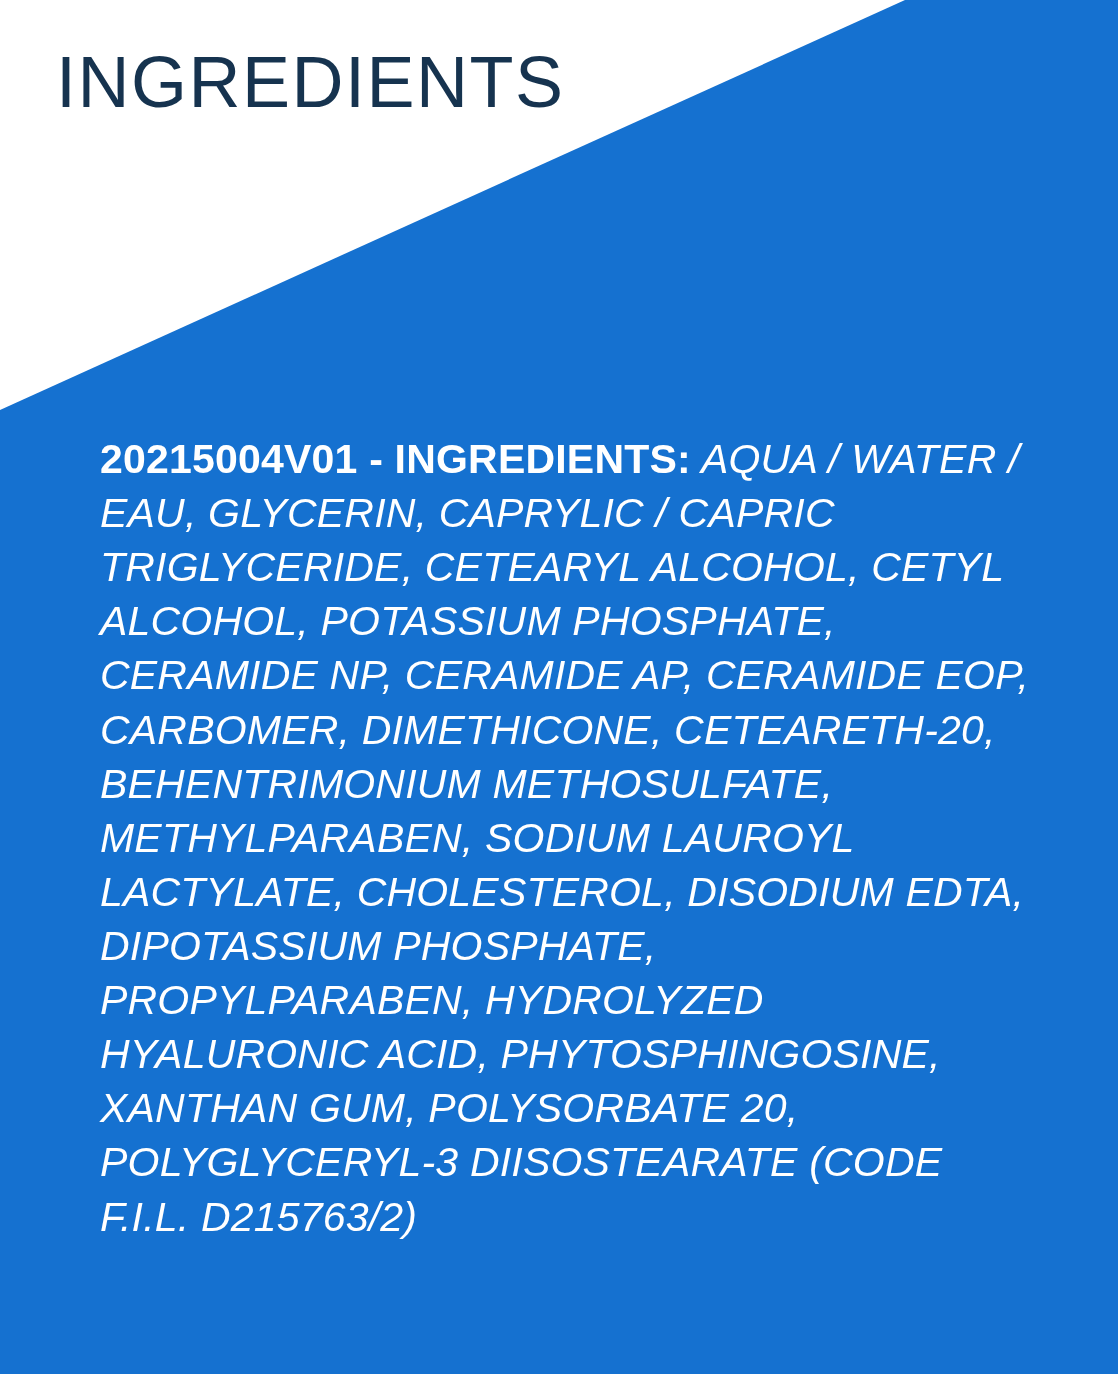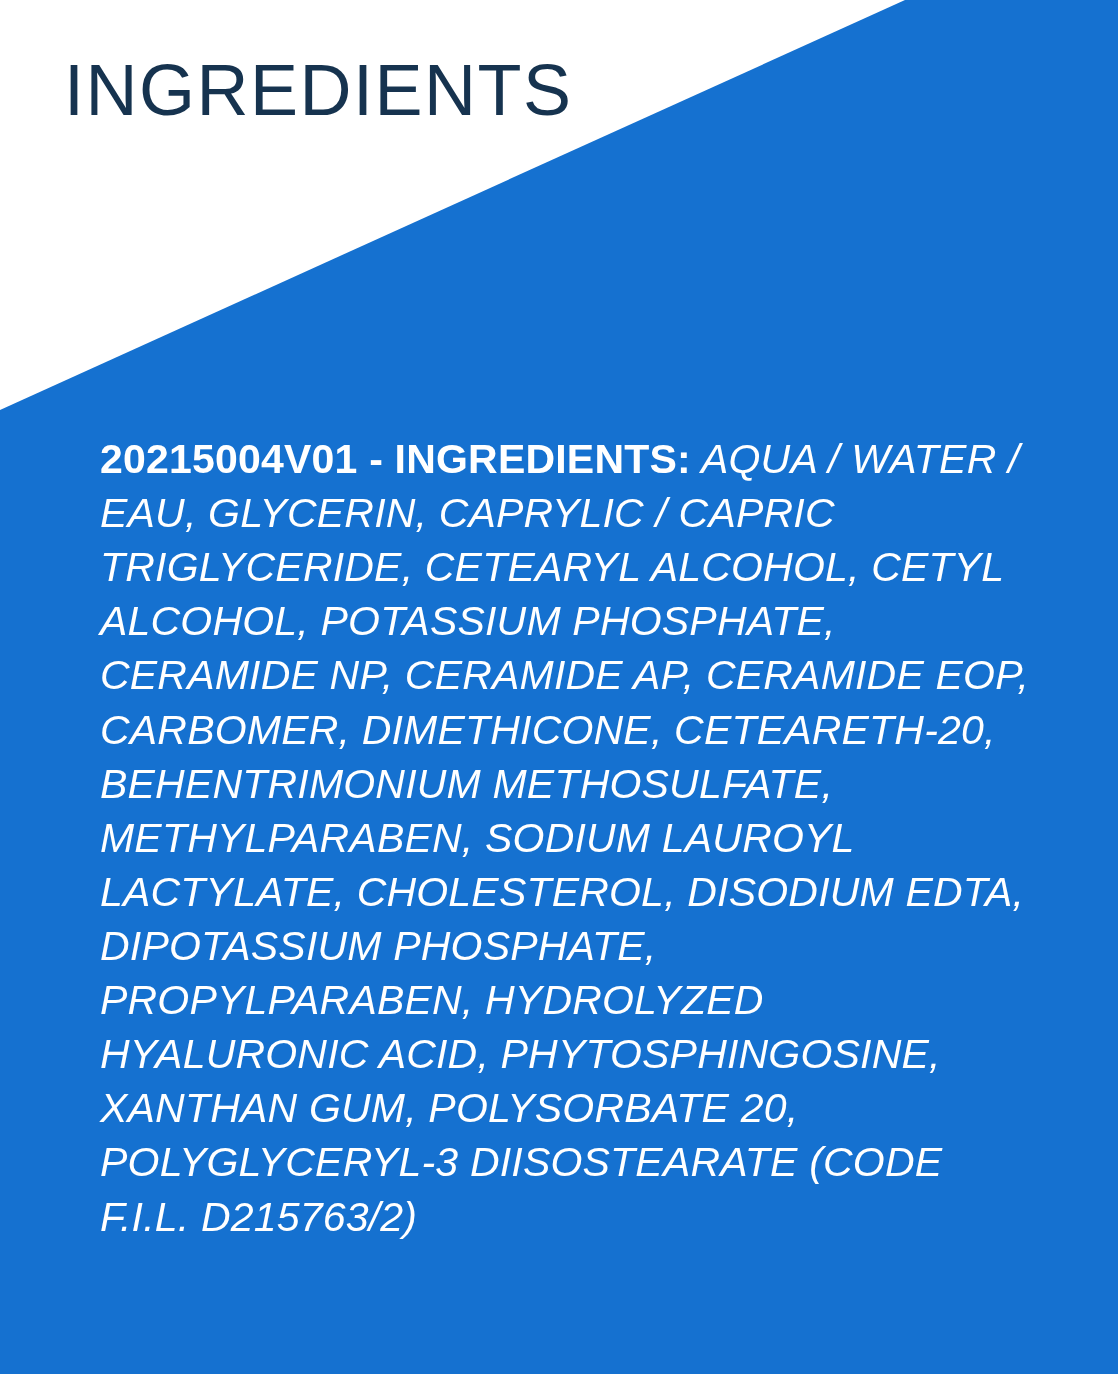--- a/index.html
+++ b/index.html
@@ -31,21 +31,21 @@
     height: 1374px;
     background: #1571d0;
     -webkit-clip-path: polygon(0 410px, 905px 0, 1118px 0, 1118px 1374px, 0 1374px);
     clip-path: polygon(0 410px, 905px 0, 1118px 0, 1118px 1374px, 0 1374px);
   }
 
   .heading {
     position: absolute;
     left: 56px;
     top: 46px;
-    margin: 8px;
+    margin: 0;
     color: #16334f;
     font-family: "Liberation Sans", sans-serif;
     font-size: 72px;
     font-weight: 400;
     letter-spacing: 1.5px;
     line-height: 1.0;
     white-space: nowrap;
   }
 
   .ingredients-block {

